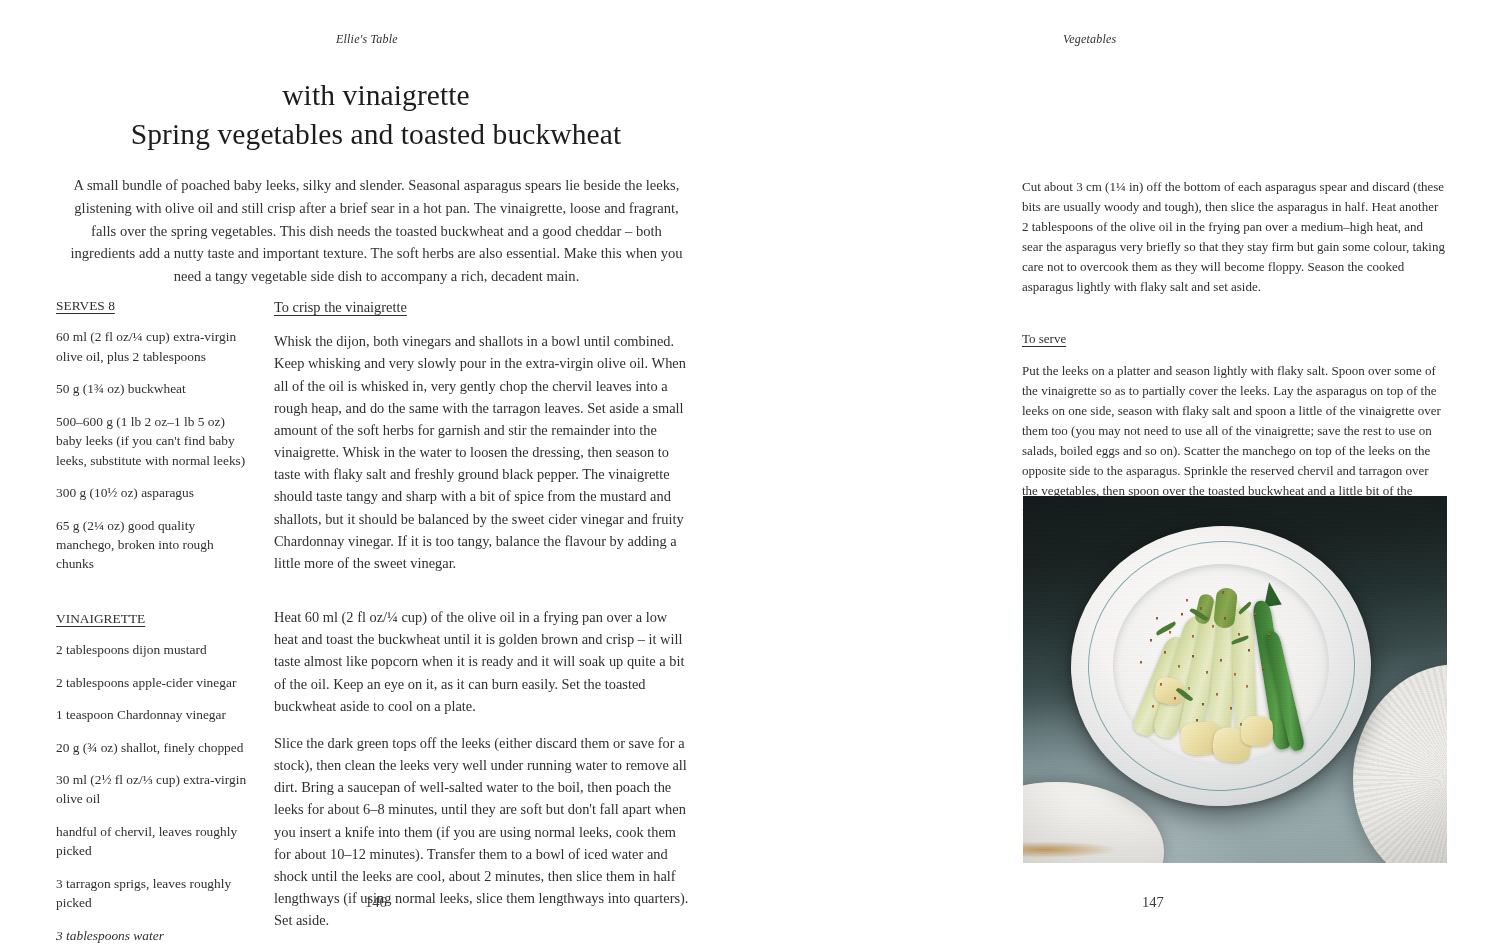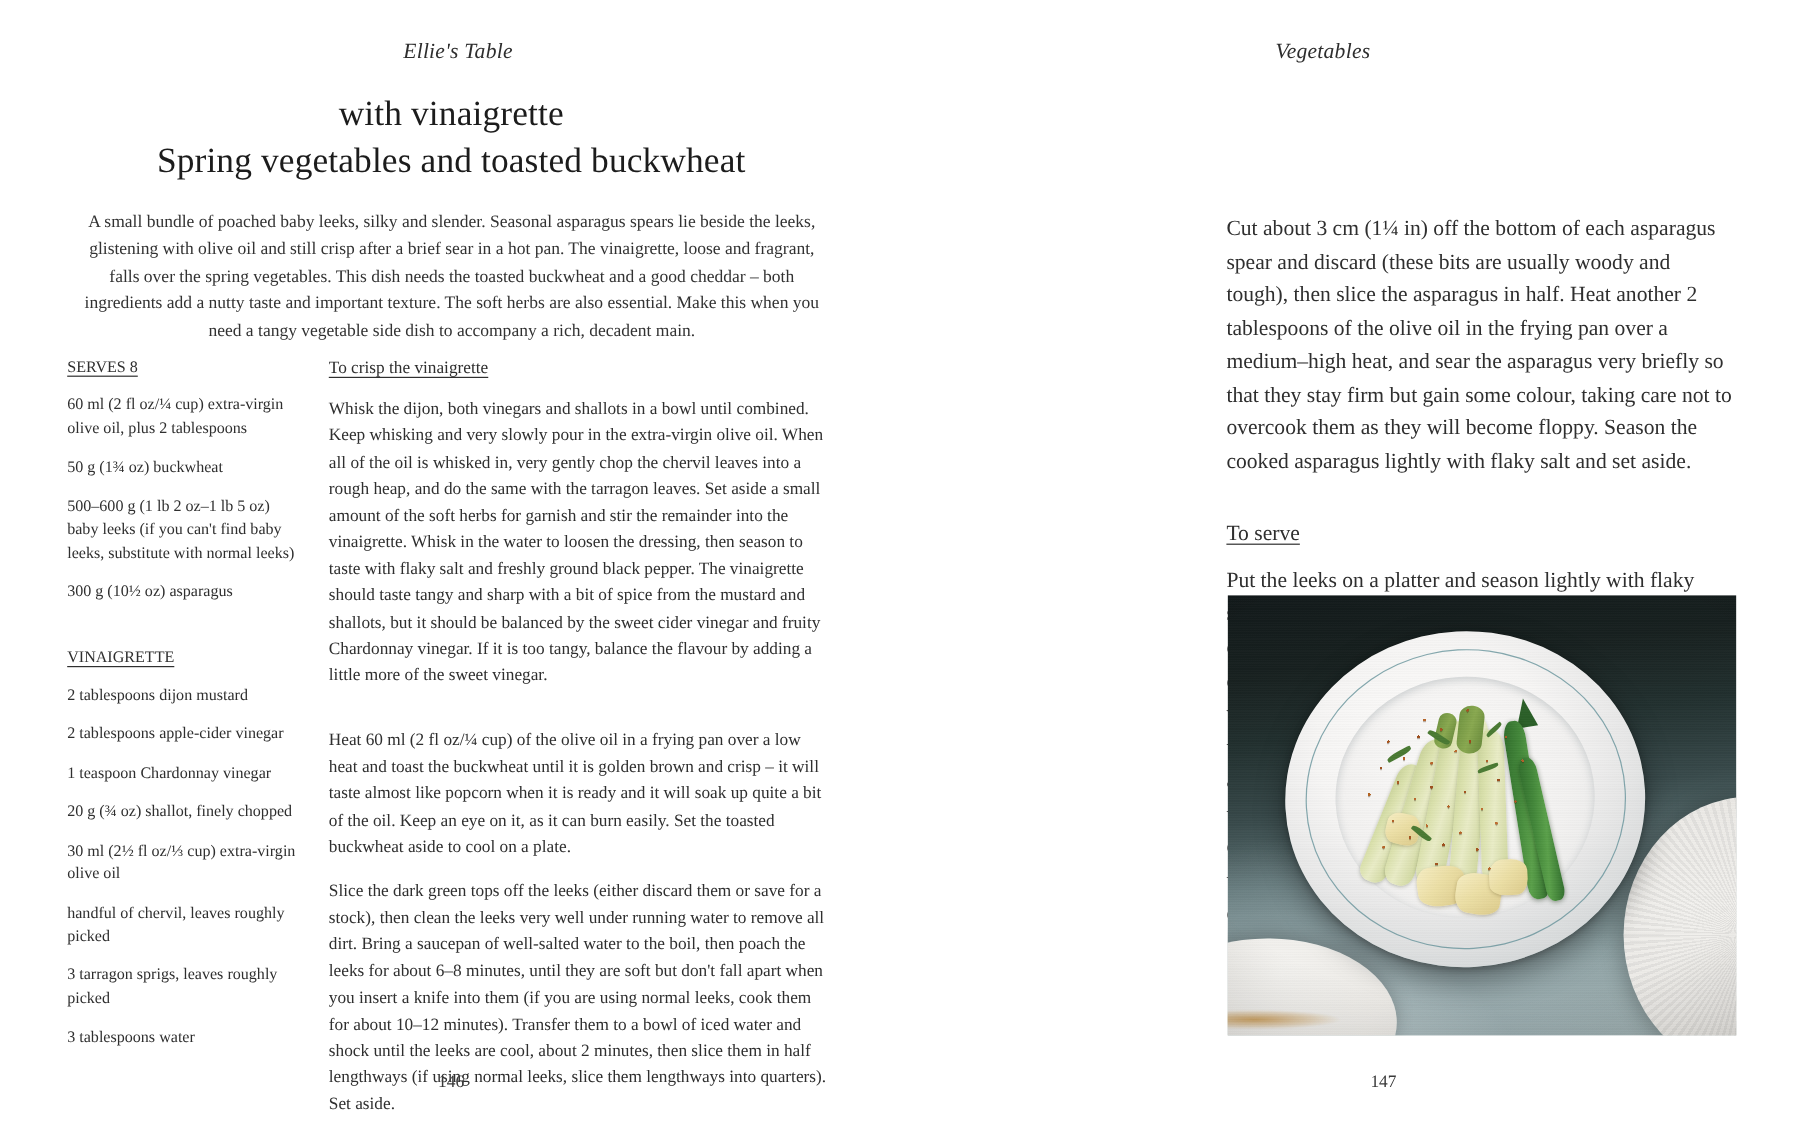--- a/index.html
+++ b/index.html
@@ -27,21 +27,21 @@
     width: 750px;
     height: 944px;
     background: #ffffff;
   }
 
   
   .running-head {
     position: absolute;
     top: 32px;
     font-style: italic;
-    font-size: 18px;
+    font-size: 12px;
     letter-spacing: 0.2px;
     color: #2e2e2e;
   }
   .page-left .running-head { left: 336px; }
   .page-right .running-head { left: 1063px; }
   .page-right .running-head { left: 313px; }
 
   
   .folio {
     position: absolute;
@@ -95,38 +95,38 @@
     width: 420px;
     font-size: 14.4px;
     line-height: 1.54;
     color: #2f2f2f;
   }
   .col-right-body {
     position: absolute;
     top: 177px;
     left: 1022px;
     width: 423px;
-    font-size: 18px;
+    font-size: 13px;
     line-height: 1.54;
     color: #2f2f2f;
   }
   .page-right .col-right-body { left: 272px; }
 
   .sub-head {
     text-decoration: underline;
     text-underline-offset: 2.5px;
     text-decoration-thickness: from-font;
     margin: 0 0 12px 0;
   }
   .col-ingredients .sub-head { font-size: 13.4px; }
 
   .ing {
     margin: 0 0 13px 0;
   }
-  .ing:last-child { margin-bottom: 0; }
+  .ing:last-child { margin-bottom: 0; font-style: italic; }
 
   .ing-group-gap { height: 22px; }
 
   .para {
     margin: 0 0 15px 0;
   }
   .para:last-child { margin-bottom: 0; }
 
   .block-gap { height: 17px; }
 
@@ -363,20 +363,21 @@
 
     <div class="intro">A small bundle of poached baby leeks, silky and slender. Seasonal asparagus spears lie beside the leeks, glistening with olive oil and still crisp after a brief sear in a hot pan. The vinaigrette, loose and fragrant, falls over the spring vegetables. This dish needs the toasted buckwheat and a good cheddar – both ingredients add a nutty taste and important texture. The soft herbs are also essential. Make this when you need a tangy vegetable side dish to accompany a rich, decadent main.</div>
 
     <div class="col-ingredients">
       <div class="sub-head">SERVES 8</div>
 
       <div class="ing">60 ml (2 fl oz/¼ cup) extra-virgin olive oil, plus 2 tablespoons</div>
       <div class="ing">50 g (1¾ oz) buckwheat</div>
       <div class="ing">500–600 g (1 lb 2 oz–1 lb 5 oz) baby leeks (if you can't find baby leeks, substitute with normal leeks)</div>
       <div class="ing">300 g (10½ oz) asparagus</div>
+      <div class="ing">65 g (2¼ oz) good quality manchego, broken into rough chunks</div>
 
       <div class="ing-group-gap"></div>
 
       <div class="sub-head">VINAIGRETTE</div>
 
       <div class="ing">2 tablespoons dijon mustard</div>
       <div class="ing">2 tablespoons apple-cider vinegar</div>
       <div class="ing">1 teaspoon Chardonnay vinegar</div>
       <div class="ing">20 g (¾ oz) shallot, finely chopped</div>
       <div class="ing">30 ml (2½ fl oz/⅓ cup) extra-virgin olive oil</div>

